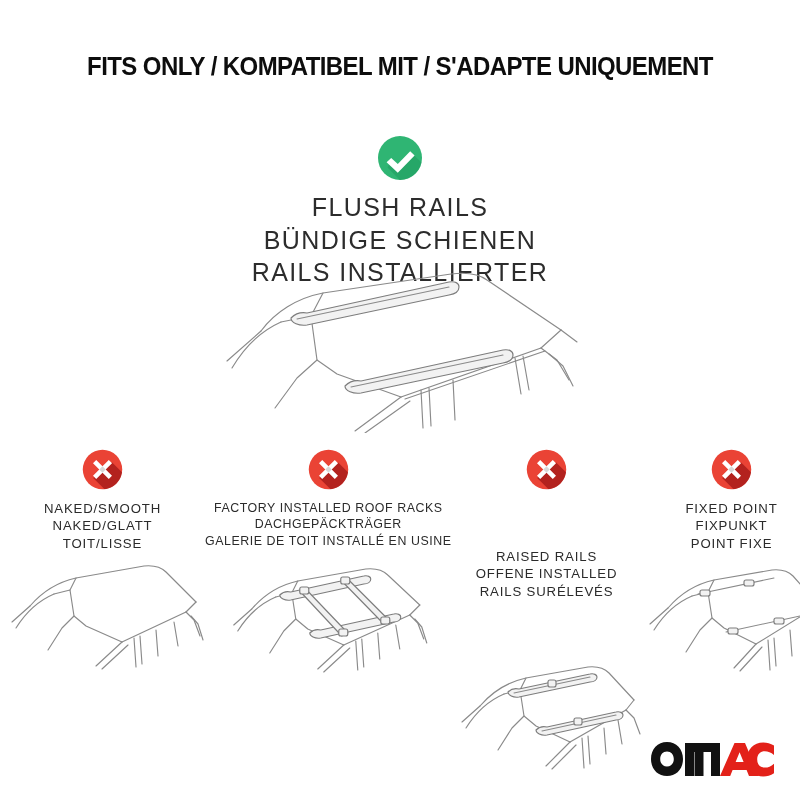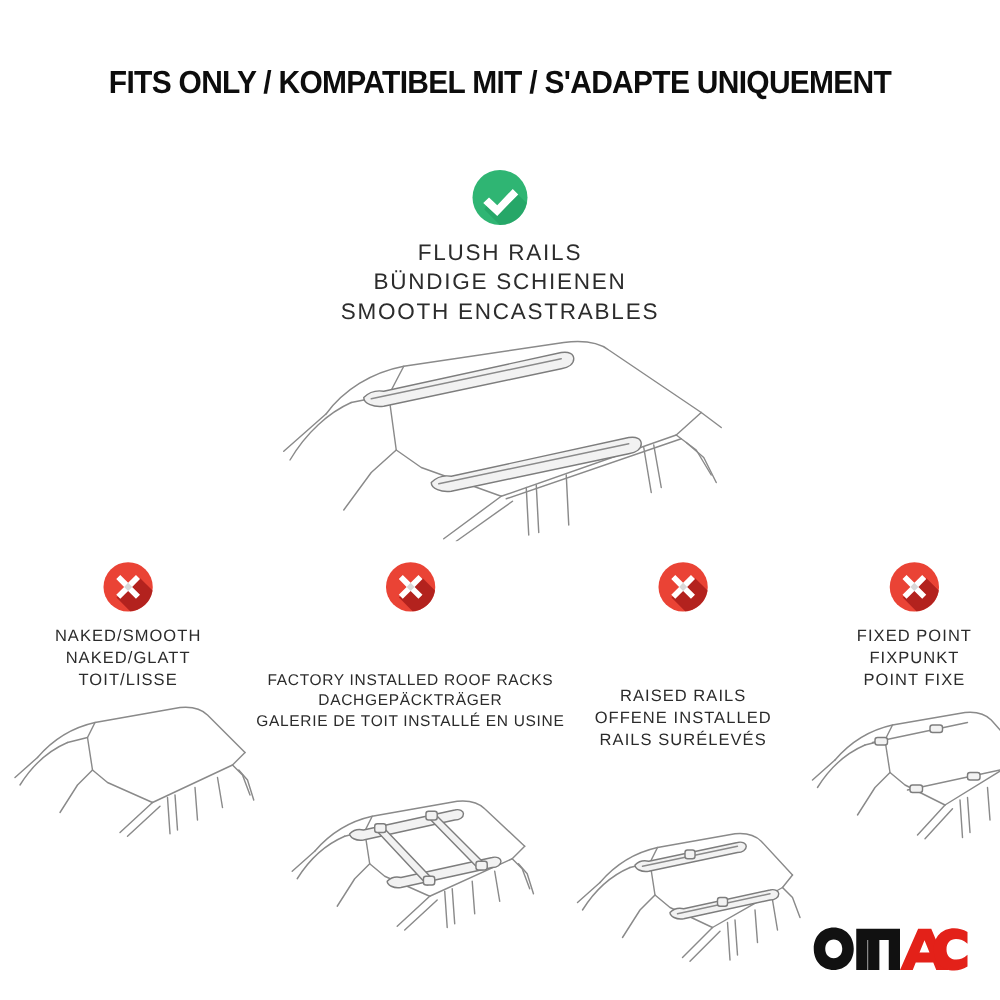--- a/index.html
+++ b/index.html
@@ -43,21 +43,21 @@
   }
   .icon-check {
     width: 48px;
     height: 48px;
     margin: 0 auto;
     display: block;
   }
   .primary-labels {
     margin-top: 9px;
     color: #2c2c2c;
-    font-size: 18px;
+    font-size: 25px;
     line-height: 1.30;
     letter-spacing: 1.4px;
     font-weight: normal;
     white-space: nowrap;
   }
   .primary-labels div { font-weight: 400; }
 
   .primary-art {
     position: absolute;
     top: 268px;
@@ -74,21 +74,21 @@
     width: 800px;
     display: flex;
   }
   .col {
     flex: 1 1 0;
     display: flex;
     flex-direction: column;
     align-items: center;
   }
   .col-1 { flex: 0 0 205px; }
-  .col-2 { flex: 0 0 225px; gap: 36px; }
+  .col-2 { flex: 0 0 225px; }
   .col-3 { flex: 0 0 190px; gap: 48px; }
   .col-4 { flex: 0 0 180px; }
 
   .icon-x {
     width: 43px;
     height: 43px;
     display: block;
   }
   .col-labels {
     margin-top: 9px;
@@ -140,21 +140,21 @@
 
   <svg class="icon-check" viewBox="0 0 48 48">
     <circle cx="24" cy="24" r="22" fill="#2fb573"></circle>
     <path d="M24 46a22 22 0 0 0 21.5-17.4L35 18.5 22 30.5l-6-5.2L11.5 33.6 23.9 46z" fill="#1f9a5f" opacity="0.55"></path>
     <path d="M15.2 24.0 l6.6 6.1 L34.2 17.2 l4.4 4.3 l-16.8 17.2 l-11.2 -10.4 z" fill="#ffffff"></path>
   </svg>
 
   <div class="primary-labels">
     <div>FLUSH RAILS</div>
     <div>BÜNDIGE SCHIENEN</div>
-    <div>SMOOTH ENCASTRABLES</div>
+    <div>RAILS INSTALLIERTER</div>
   </div>
 </div>
 
 <svg class="primary-art" viewBox="0 0 400 165">
   <g>
 
     <path class="art-line" d="M56 63 C70 44 92 30 118 25 L246 6 C262 4 274 6 282 12 L356 62"></path>
     <path class="art-line" d="M56 63 L22 93"></path>
     <path class="art-line" d="M27 100 C40 78 58 62 76 54"></path>
     <path class="art-line" d="M356 62 L372 74"></path>

